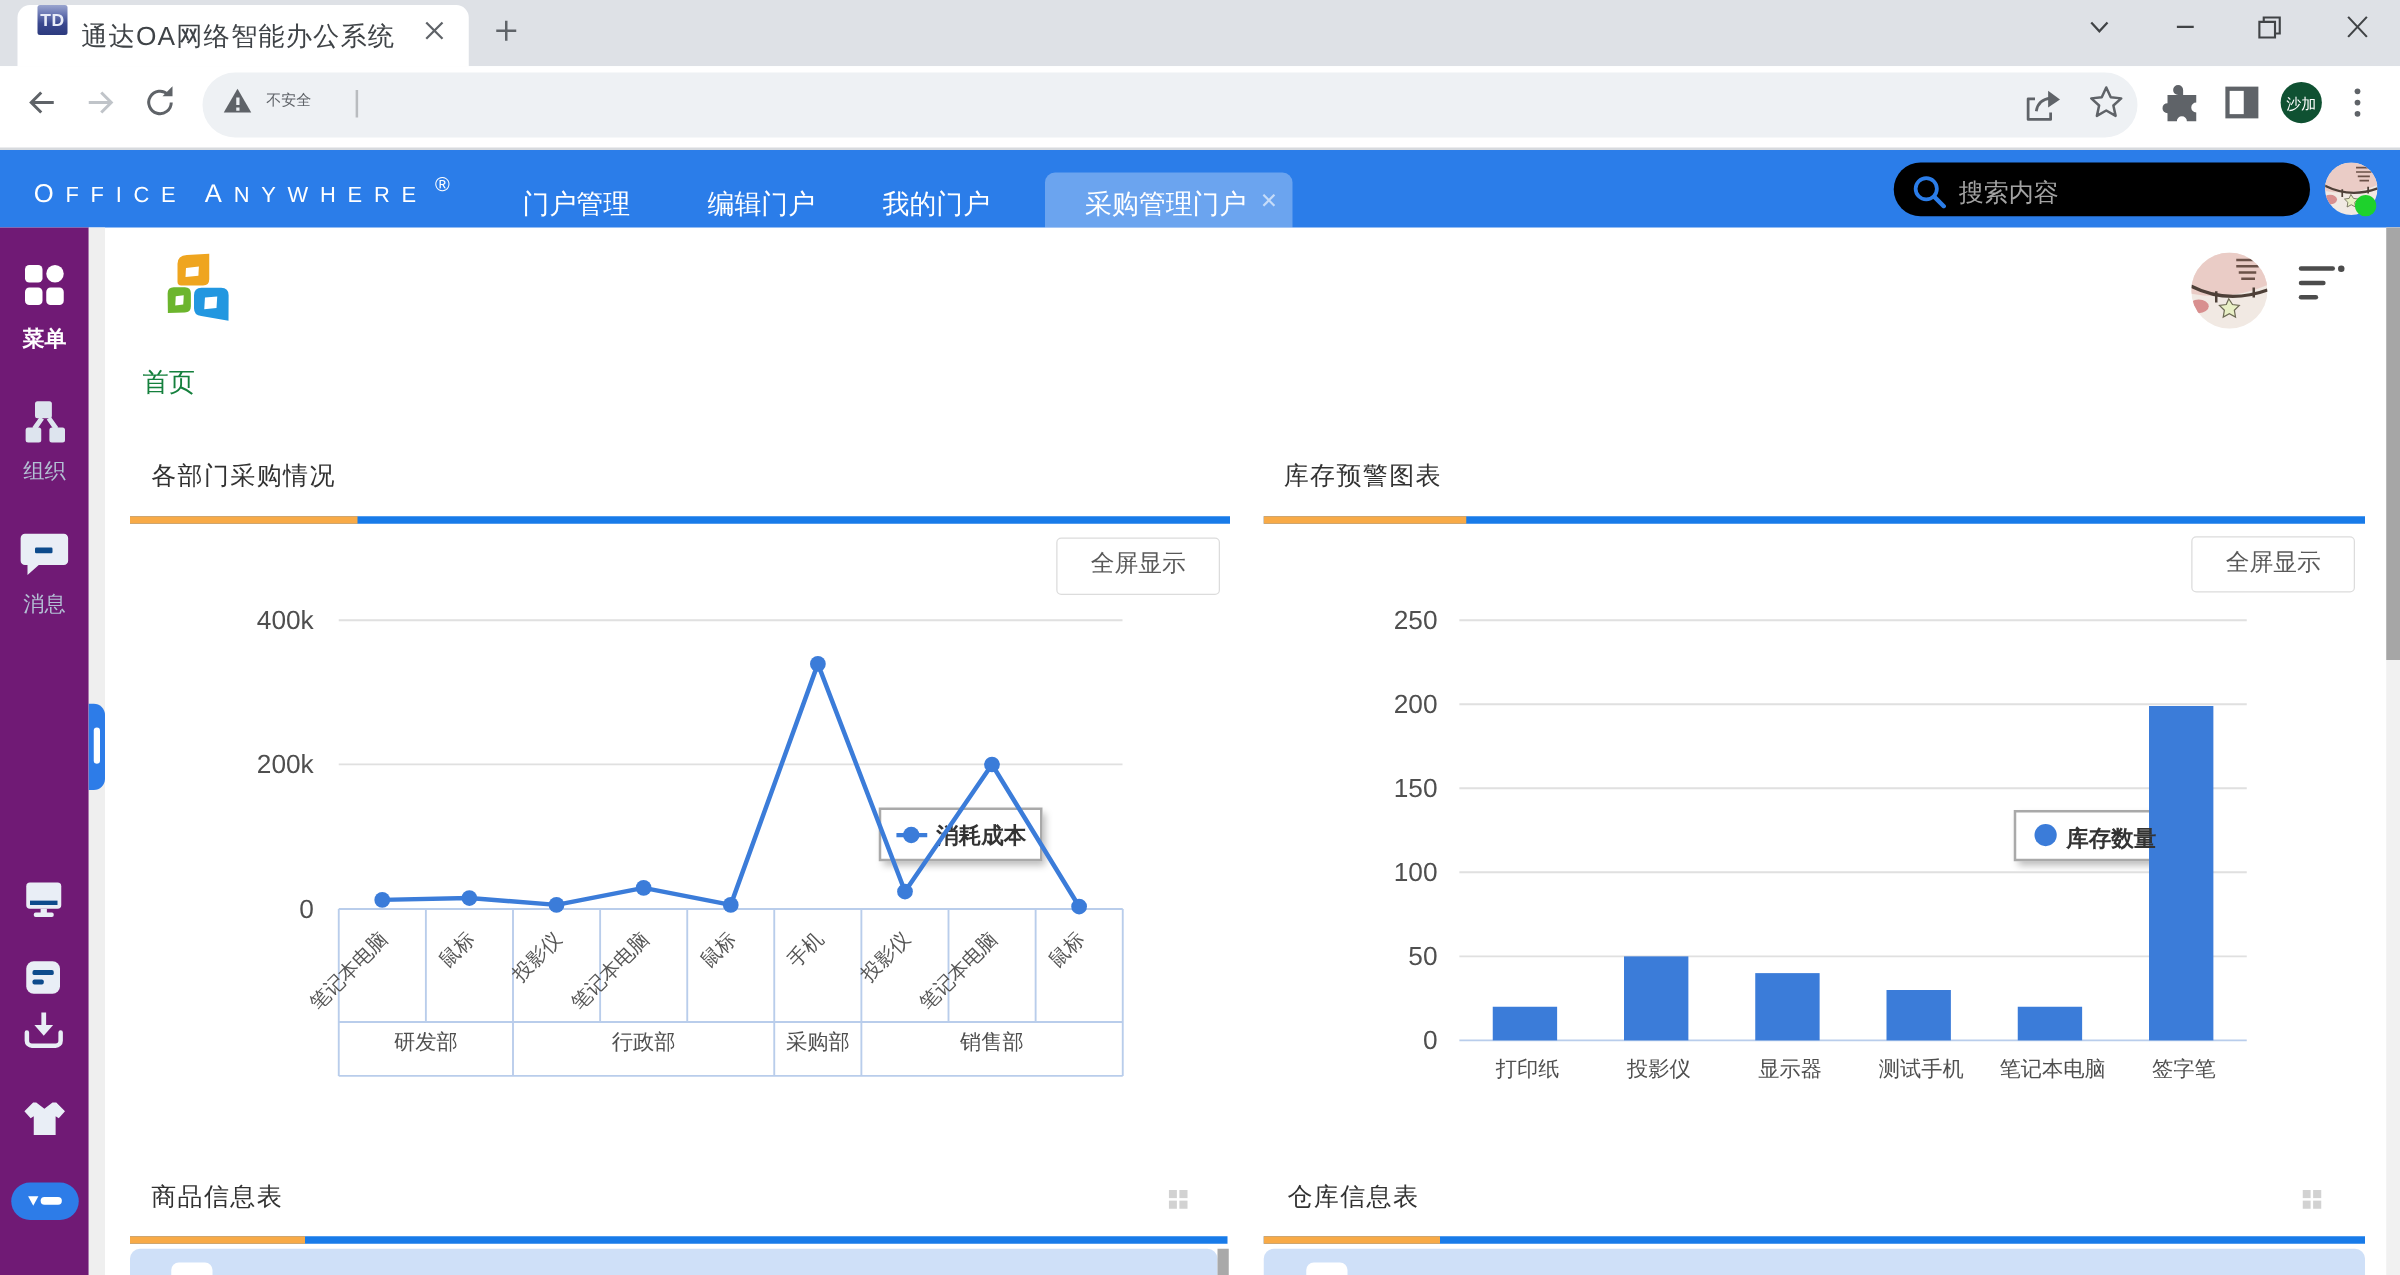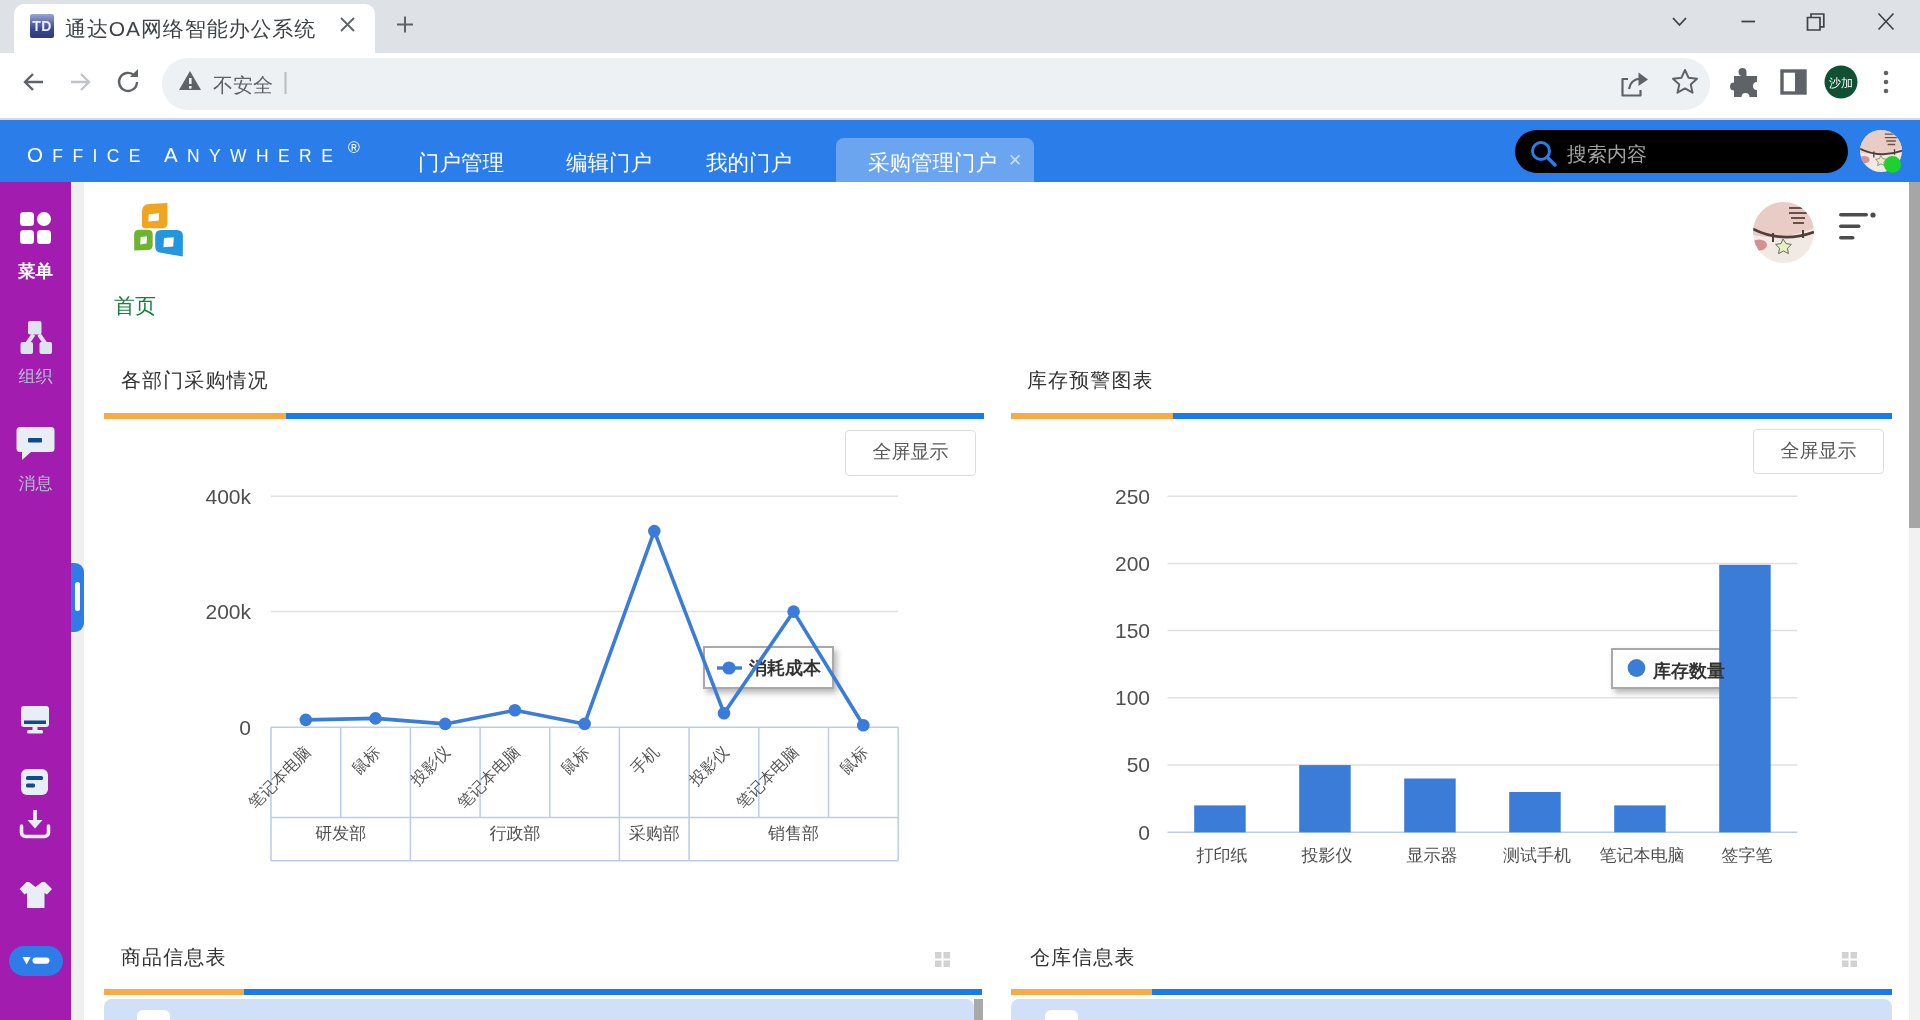--- a/index.html
+++ b/index.html
@@ -1,30 +1,30 @@
 <!DOCTYPE html>
 <html><head>
 <meta charset="utf-8">
 <style>
   * { margin:0; padding:0; box-sizing:border-box; }
   html,body { width:1920px; height:1020px; overflow:hidden; font-family:"Liberation Sans",sans-serif; background:#fff; }
   .abs { position:absolute; }
   
   #tabstrip { position:absolute; left:0; top:0; width:1920px; height:53px; background:#dee1e6; }
   #tab { position:absolute; left:14px; top:4px; width:361px; height:49px; background:#fff; border-radius:10px 10px 0 0; }
-  #favicon { position:absolute; left:30px; top:14px; width:24px; height:24px; border-radius:2px; background:linear-gradient(180deg,#9aa5cf 0%,#6a77b3 30%,#3a488f 62%,#2c3a7e 100%); color:#e8ecf8; font-size:14px; font-weight:bold; text-align:center; line-height:24px; letter-spacing:0.5px; }
+  #favicon { position:absolute; left:30px; top:4px; width:24px; height:24px; border-radius:2px; background:linear-gradient(180deg,#9aa5cf 0%,#6a77b3 30%,#3a488f 62%,#2c3a7e 100%); color:#e8ecf8; font-size:14px; font-weight:bold; text-align:center; line-height:24px; letter-spacing:0.5px; }
   #tabtitle { position:absolute; left:65px; top:15px; font-size:21px; color:#3f4347; letter-spacing:0.9px;}
   
   #pagehead { position:absolute; left:0; top:120px; width:1920px; height:62px; background:#2b7de9; }
   .nav { position:absolute; top:19px; height:48px; line-height:48px; color:#fff; font-size:21.5px; }
   #activetab { position:absolute; left:836px; top:18px; width:198px; height:44px; background:rgba(255,255,255,0.3); border-radius:8px 8px 0 0; }
   #searchbox { position:absolute; left:1515px; top:10px; width:333px; height:43px; background:#000000; border-radius:21.5px; }
   #searchtext { position:absolute; left:52px; top:11px; font-size:20px; color:#a3a3a3; }
   
-  #sidebar { position:absolute; left:0; top:182px; width:71px; height:838px; background:#a21caf; }
+  #sidebar { position:absolute; left:0; top:182px; width:71px; height:838px; background:#701a75; }
   #gutter { position:absolute; left:71px; top:182px; width:12.5px; height:838px; background:#efefef; }
   .sbtext { position:absolute; width:71px; text-align:center; font-size:17px; }
   
   #pgsb { position:absolute; left:1909px; top:182px; width:11px; height:838px; background:#f1f1f1; }
   #pgsbthumb { position:absolute; left:0; top:0; width:11px; height:346px; background:#a6a6a6; }
   
   .ptitle { position:absolute; font-size:20px; letter-spacing:1.1px; color:#323232; }
   .fsbtn { position:absolute; background:#fff; border:1.5px solid #dcdcdc; border-radius:4px; font-size:19px; color:#595959; text-align:center; }
   .legend { position:absolute; background:#fff; border:2px solid #a9a9a9; box-shadow:3px 4px 6px rgba(0,0,0,0.28); display:flex; align-items:center; }
   .legend b { font-size:18px; color:#333; }
@@ -82,21 +82,21 @@
     <rect x="1782" y="18" width="23" height="22" stroke="#5f6368" stroke-width="3.4" fill="none"></rect>
     <rect x="1795" y="18" width="10" height="22" fill="#5f6368"></rect>
 
     <circle cx="1841" cy="29" r="16.5" fill="#0f5132"></circle>
     <text x="1841" y="34" font-size="12" fill="#fff" text-anchor="middle">沙加</text>
 
     <circle cx="1886" cy="20" r="2.3" fill="#5f6368"></circle>
     <circle cx="1886" cy="29" r="2.3" fill="#5f6368"></circle>
     <circle cx="1886" cy="38" r="2.3" fill="#5f6368"></circle>
   </svg>
-  <div style="position:absolute;left:213px;top:19px;font-size:20px;color:#5f6368;">不安全</div>
+  <div style="position:absolute;left:213px;top:19px;font-size:12px;color:#5f6368;">不安全</div>
 </div>
 
 <div id="pagehead">
   <svg class="abs" style="left:24px;top:15px" width="380" height="38">
     <text x="3" y="26.5" font-size="20.5" fill="#fff" letter-spacing="9.4">O<tspan font-size="17.5">FFICE</tspan> A<tspan font-size="17.5">NYWHERE</tspan></text>
     <text x="324" y="18" font-size="16" fill="#fff">®</text>
   </svg>
   <div class="nav" style="left:418px;">门户管理</div>
   <div class="nav" style="left:566px;">编辑门户</div>
   <div class="nav" style="left:706px;">我的门户</div>

